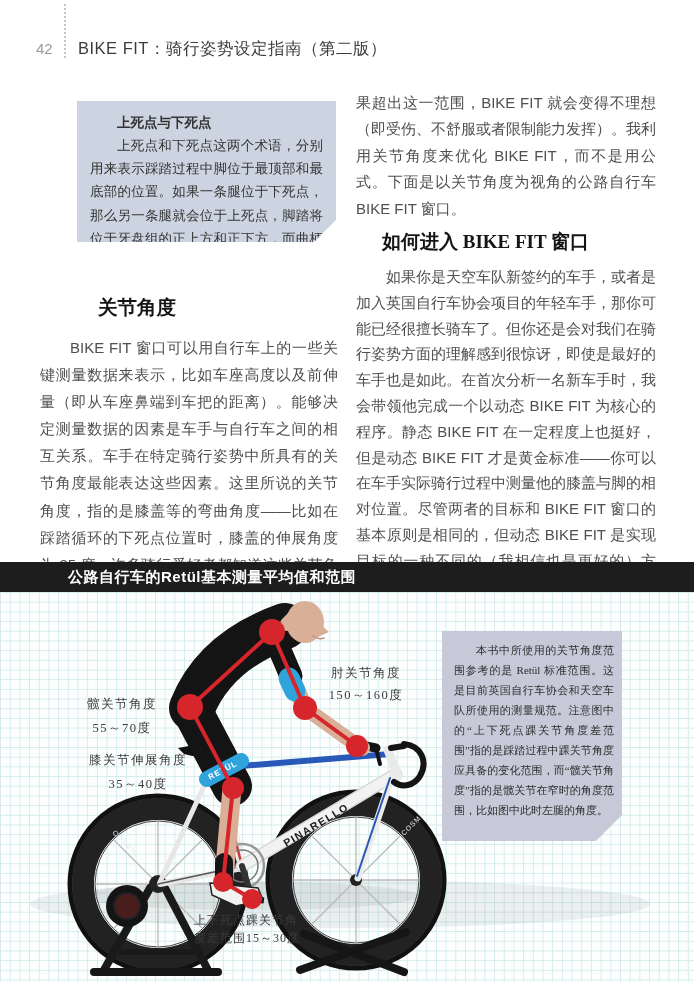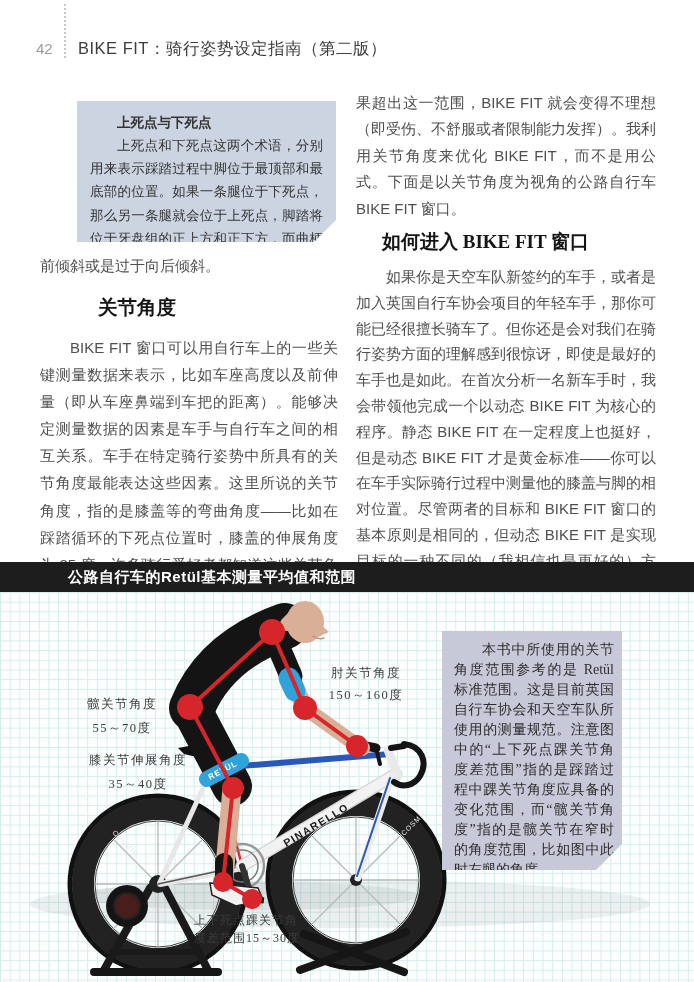--- a/index.html
+++ b/index.html
@@ -59,43 +59,42 @@
   .fig-label{
     position:absolute;font-family:"Liberation Serif","DejaVu Serif",serif;
     font-size:12.5px;color:#3b3b3b;letter-spacing:1.5px;line-height:24px;text-align:center;
   }
   #label-hip{left:62px;top:100px;width:120px;}
   #label-knee{left:86px;top:156px;width:104px;}
   #label-elbow{left:322px;top:70px;width:88px;line-height:22px;}
   #label-ankle{left:194px;top:320px;width:118px;text-align:left;line-height:17.5px;font-size:12px;letter-spacing:1px;}
   
   #info-box{
-    position:absolute;left:442px;top:39px;width:180px;height:239px;
+    position:absolute;left:442px;top:39px;width:180px;height:210px;
     background:var(--info_lavender);padding:9px 8px 0 12px;
     clip-path:polygon(0 0,100% 0,100% calc(100% - 26px),calc(100% - 26px) 100%,0 100%);
-    font-family:"Liberation Serif","DejaVu Serif",serif;font-size:14px;line-height:20px;
+    font-family:"Liberation Serif","DejaVu Serif",serif;font-size:11px;line-height:20px;
     color:#2e2e2e;text-align:justify;
   }
   #info-box p{text-indent:2em;}
 </style>
 </head>
 <body>
 
 <div id="page">
 
   <div id="page-number">42</div>
   <div id="header-rule"></div>
   <div id="header-title">BIKE FIT：骑行姿势设定指南（第二版）</div>
 
   <div id="tdc-box">
     <p class="box-title">上死点与下死点</p>
     <p class="box-body">上死点和下死点这两个术语，分别用来表示踩踏过程中脚位于最顶部和最底部的位置。如果一条腿位于下死点，那么另一条腿就会位于上死点，脚踏将位于牙盘组的正上方和正下方，而曲柄臂则是垂直向下。</p>
   </div>
 
-  <p id="p-left-frag" class="col-text">前倾斜或是过于向后倾斜。</p>
   <h2 id="h-joint">关节角度</h2>
   <p id="p-joint" class="col-text">BIKE FIT 窗口可以用自行车上的一些关键测量数据来表示，比如车座高度以及前伸量（即从车座鼻端到车把的距离）。能够决定测量数据的因素是车手与自行车之间的相互关系。车手在特定骑行姿势中所具有的关节角度最能表达这些因素。这里所说的关节角度，指的是膝盖等的弯曲角度——比如在踩踏循环的下死点位置时，膝盖的伸展角度为 35 度。许多骑行爱好者都知道这些关节角度都有一个最佳范围，如</p>
 
   <p id="p-window" class="col-text">果超出这一范围，BIKE FIT 就会变得不理想（即受伤、不舒服或者限制能力发挥）。我利用关节角度来优化 BIKE FIT，而不是用公式。下面是以关节角度为视角的公路自行车 BIKE FIT 窗口。</p>
   <h2 id="h-enter">如何进入 BIKE FIT 窗口</h2>
   <p id="p-enter" class="col-text">如果你是天空车队新签约的车手，或者是加入英国自行车协会项目的年轻车手，那你可能已经很擅长骑车了。但你还是会对我们在骑行姿势方面的理解感到很惊讶，即使是最好的车手也是如此。在首次分析一名新车手时，我会带领他完成一个以动态 BIKE FIT 为核心的程序。静态 BIKE FIT 在一定程度上也挺好，但是动态 BIKE FIT 才是黄金标准——你可以在车手实际骑行过程中测量他的膝盖与脚的相对位置。尽管两者的目标和 BIKE FIT 窗口的基本原则是相同的，但动态 BIKE FIT 是实现目标的一种不同的（我相信也是更好的）方法。</p>
 
   <div id="section-bar">公路自行车的Retül基本测量平均值和范围</div>
 
   <div id="figure">

